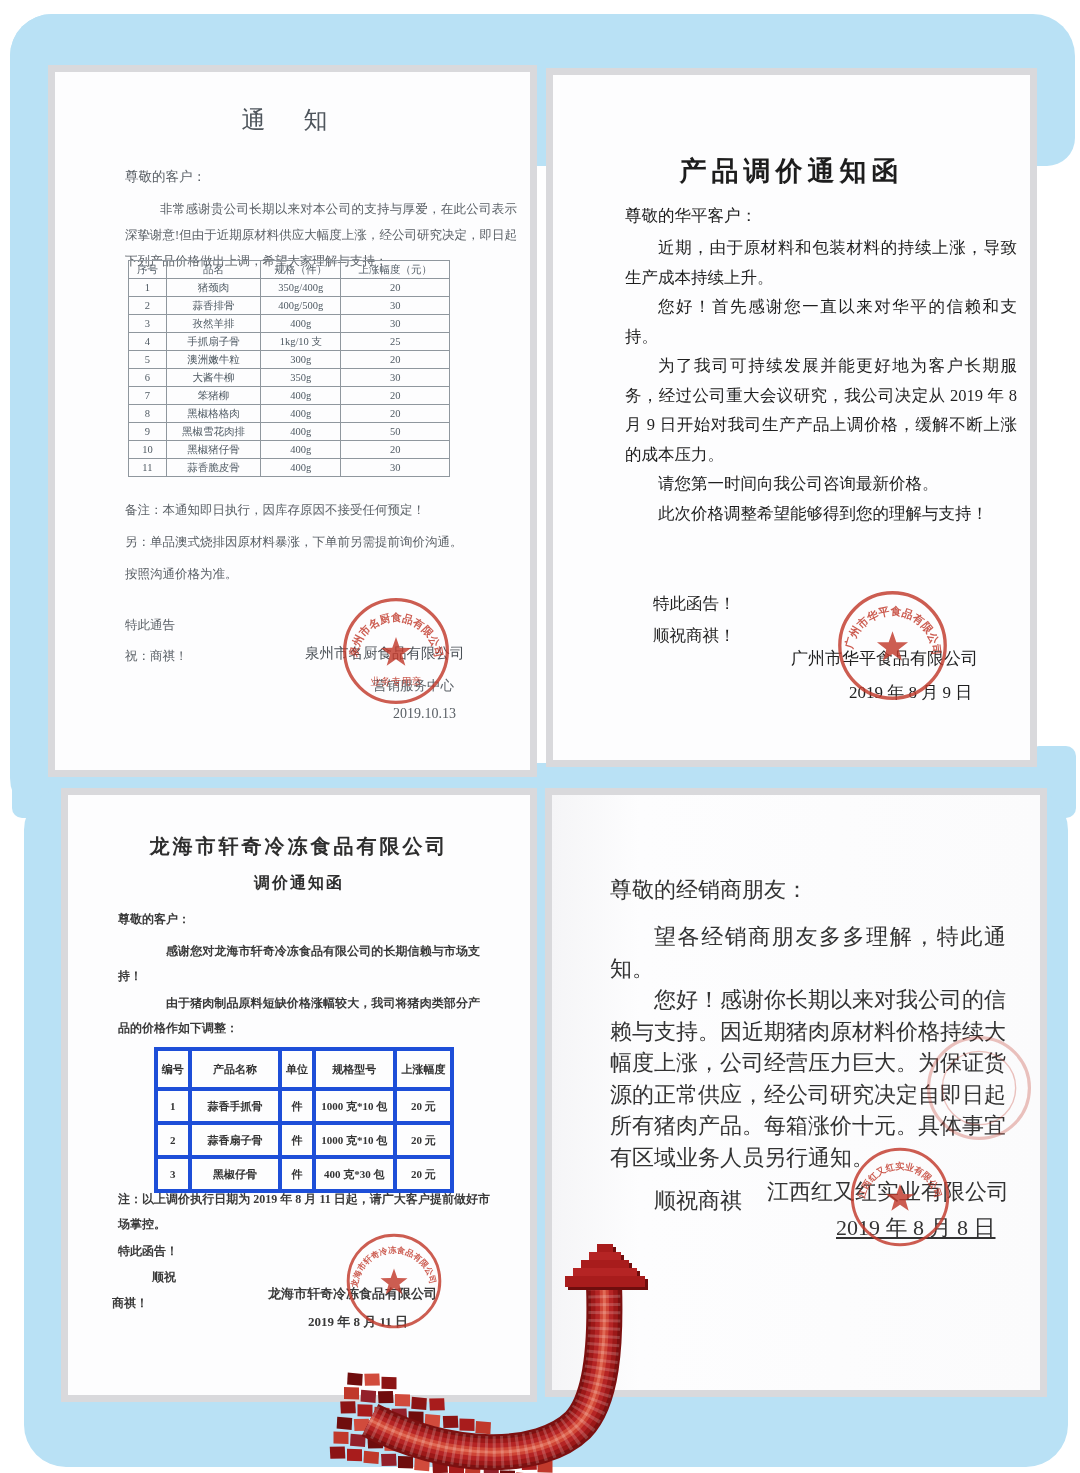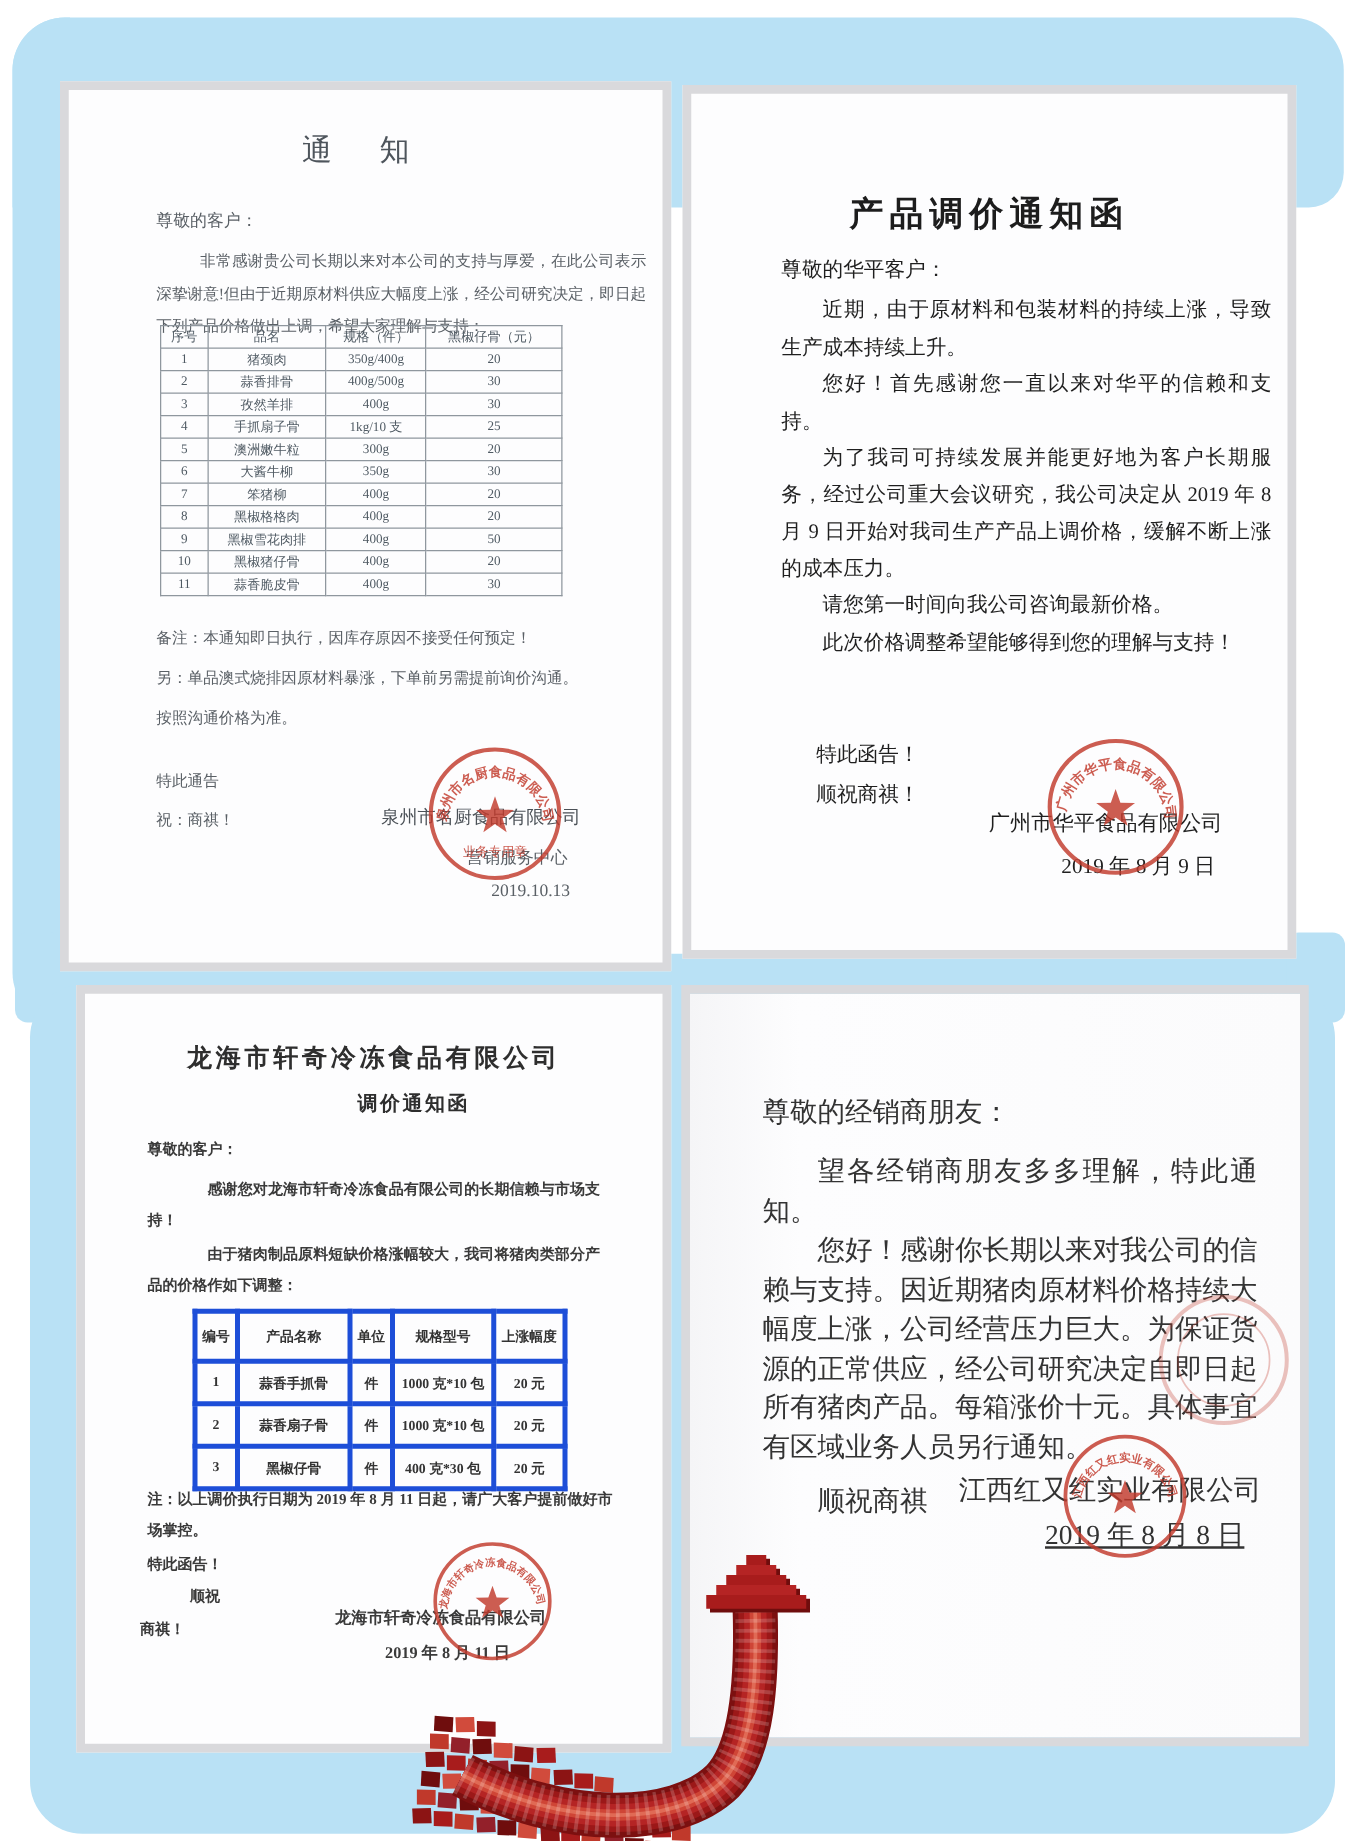--- a/index.html
+++ b/index.html
@@ -15,21 +15,21 @@
   .d1-intro{width:392px;line-height:26px;text-indent:2.8em;text-align:justify;}
   table.d1{border-collapse:collapse;font-size:10.5px;color:#4f5a63;}
   table.d1 th,table.d1 td{border:1px solid #8f979e;font-weight:normal;text-align:center;
       height:17px;padding:0 3px;}
   
   .d2-title{width:100%;text-align:center;font-size:27px;font-weight:bold;color:#1d1d1d;letter-spacing:5px;}
   .d2-body{font-size:16.5px;color:#1f1f1f;}
   .d2-paras p{margin:0;text-indent:2em;line-height:29.5px;text-align:justify;}
   
   .d3-title{width:100%;text-align:center;font-size:20px;font-weight:bold;color:#2e2e2e;letter-spacing:3px;}
-  .d3-sub{width:100%;text-align:center;font-size:16px;font-weight:bold;color:#2e2e2e;letter-spacing:2px;margin-left:32px;}
+  .d3-sub{width:100%;text-align:center;font-size:16px;font-weight:bold;color:#2e2e2e;letter-spacing:2px;}
   .d3-body{font-size:12px;font-weight:bold;color:#3a3a3a;}
   .d3-p{width:362px;line-height:25px;text-align:justify;}
   table.d3{border-collapse:collapse;font-size:11px;font-weight:bold;color:#333;}
   table.d3 th,table.d3 td{border:4px solid #1d4ed8;text-align:center;padding:2px 2px;}
   table.d3 th{height:32px;}
   table.d3 td{height:26px;}
   
   .d4-body{font-size:22px;color:#333;}
   .d4-paras p{margin:0;text-indent:2em;line-height:31.5px;text-align:justify;}
   .stamp{position:absolute;opacity:.82;}
@@ -51,21 +51,21 @@
     <div class="inner">
       <p class="abs d1-title" style="top:32px;left:0;">通 知</p>
       <p class="abs d1-body" style="left:70px;top:96px;font-size:13.5px;">尊敬的客户：</p>
       <p class="abs d1-body d1-intro" style="left:70px;top:124px;">非常感谢贵公司长期以来对本公司的支持与厚爱，在此公司表示深挚谢意!但由于近期原材料供应大幅度上涨，经公司研究决定，即日起下列产品价格做出上调，希望大家理解与支持：</p>
       <table class="d1 abs" style="left:73px;top:188px;width:322px;">
         <thead>
             <tr>
               <th>序号</th>
               <th>品名</th>
               <th>规格（件）</th>
-              <th>黑椒仔骨（元）</th>
+              <th>上涨幅度（元）</th>
             </tr>
           </thead>
         <tbody>
             <tr>
               <td>1</td>
               <td>猪颈肉</td>
               <td>350g/400g</td>
               <td>20</td>
             </tr>
             <tr>

